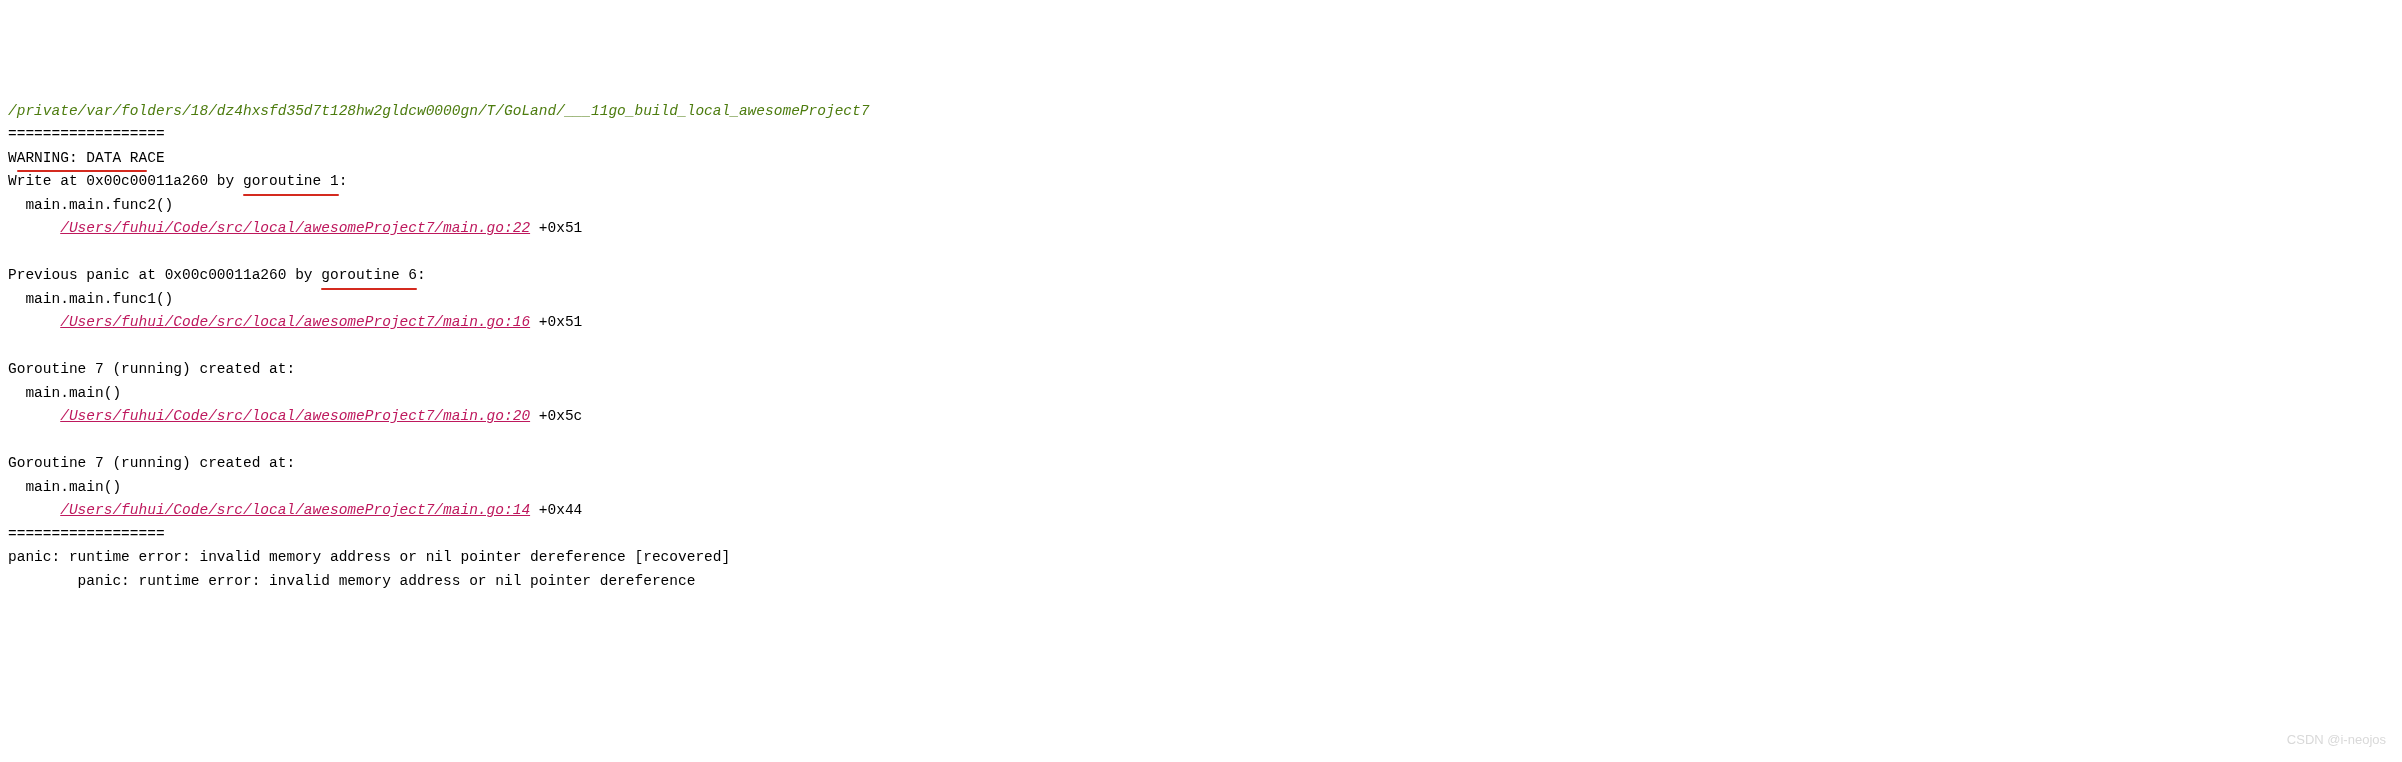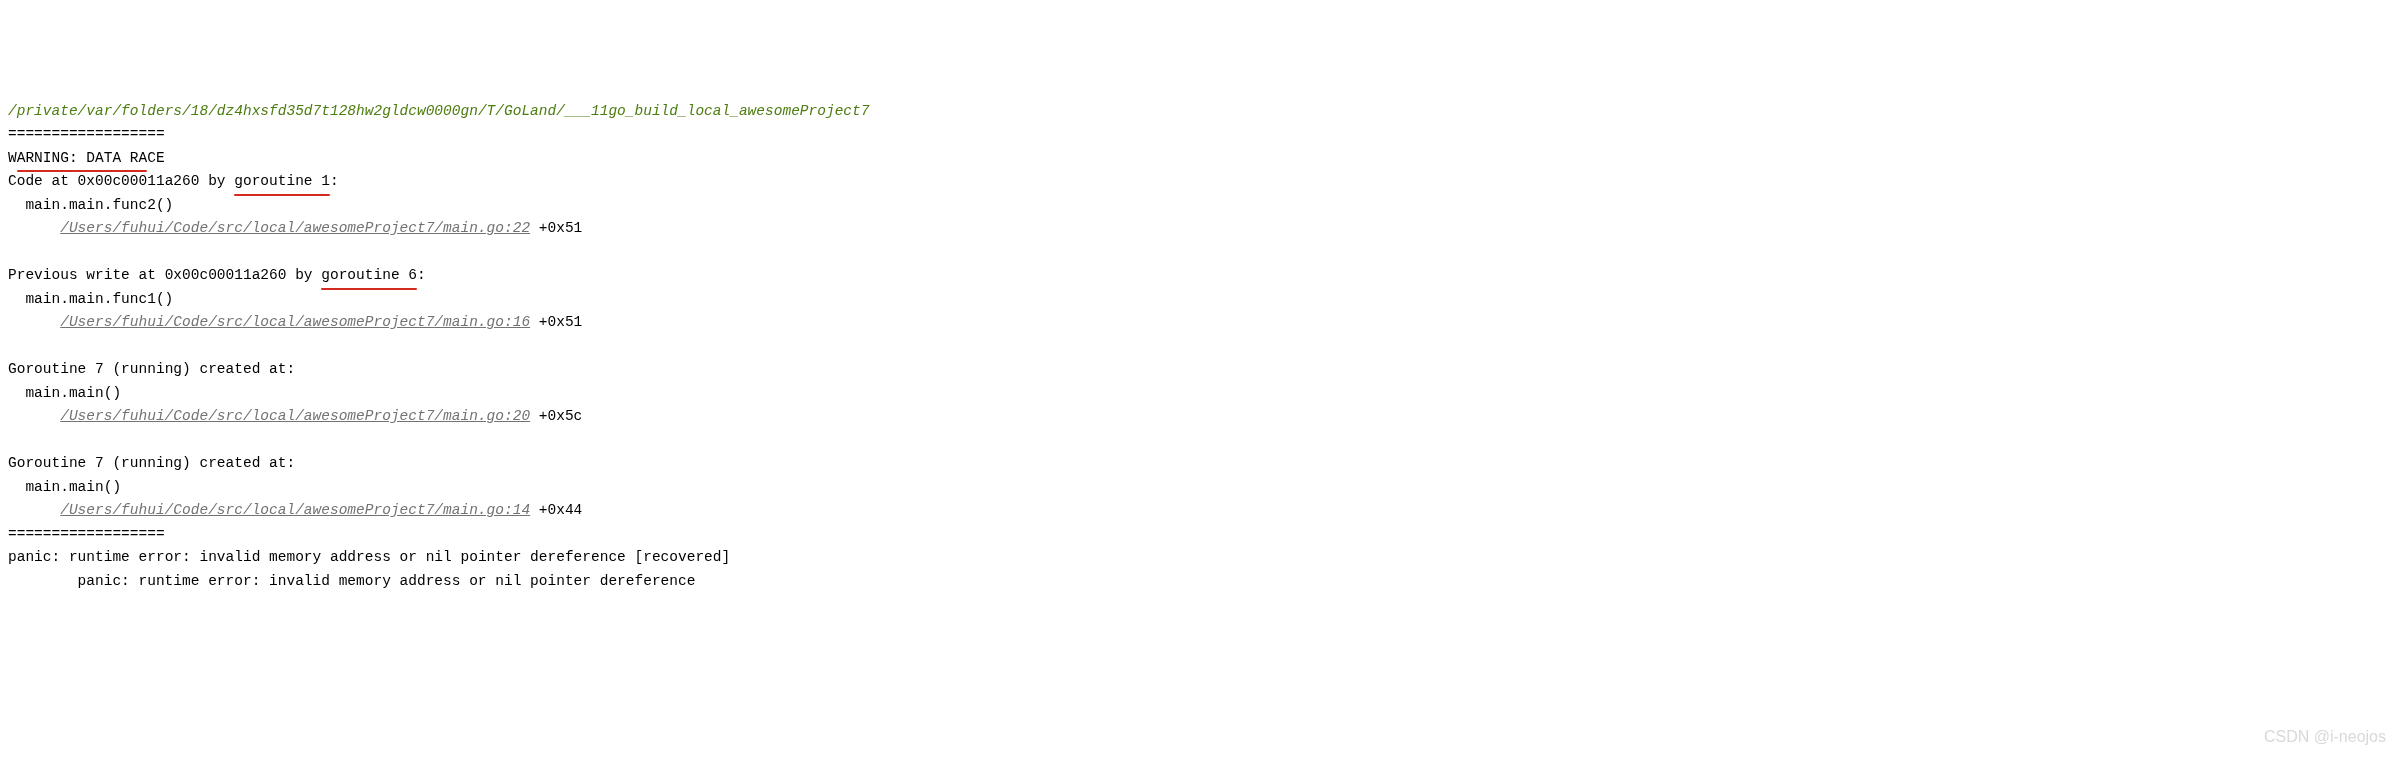--- a/index.html
+++ b/index.html
@@ -13,21 +13,21 @@
       white-space: pre;
     }
     .path-header {
       color: #4d7c0f;
       font-style: italic;
     }
     .divider {
       color: #000;
     }
     .file-link {
-      color: #737373;
+      color: #be185d;
       text-decoration: underline;
       font-style: italic;
       cursor: pointer;
       margin-top: 27px;
     }
     .plain {
       color: #000;
     }
     .red-underline {
       position: relative;
@@ -42,40 +42,40 @@
       height: 2px;
       background: #d42a1f;
       border-radius: 1px;
     }
     .watermark {
       position: absolute;
       right: 16px;
       bottom: 12px;
       color: #d9d9d9;
       font-family: Arial, sans-serif;
-      font-size: 16px;
+      font-size: 13px;
       white-space: nowrap;
     }
     .indent1 { display:inline-block; width: 2ch; }
     .indent2 { display:inline-block; width: 6ch; }
     .indent3 { display:inline-block; width: 8ch; }
   </style>
 </head>
 <body>
 
 
 
 <div><span class="path-header">/private/var/folders/18/dz4hxsfd35d7t128hw2gldcw0000gn/T/GoLand/___11go_build_local_awesomeProject7</span>
 <span class="divider">==================</span>
 <span class="plain"><span>W</span><span class="red-underline">ARNING: DATA RA</span><span>CE</span></span>
-<span class="plain"><span>Code at 0x00c00011a260 by </span><span class="red-underline">goroutine 1</span><span>:</span></span>
+<span class="plain"><span>Write at 0x00c00011a260 by </span><span class="red-underline">goroutine 1</span><span>:</span></span>
 <span class="indent1"></span><span class="plain">main.main.func2()</span>
 <span class="indent2"></span><span class="file-link">/Users/fuhui/Code/src/local/awesomeProject7/main.go:22</span><span class="plain"> +0x51</span>
 
-<span class="plain"><span>Previous write at 0x00c00011a260 by </span><span class="red-underline">goroutine 6</span><span>:</span></span>
+<span class="plain"><span>Previous panic at 0x00c00011a260 by </span><span class="red-underline">goroutine 6</span><span>:</span></span>
 <span class="indent1"></span><span class="plain">main.main.func1()</span>
 <span class="indent2"></span><span class="file-link">/Users/fuhui/Code/src/local/awesomeProject7/main.go:16</span><span class="plain"> +0x51</span>
 
 <span class="plain">Goroutine 7 (running) created at:</span>
 <span class="indent1"></span><span class="plain">main.main()</span>
 <span class="indent2"></span><span class="file-link">/Users/fuhui/Code/src/local/awesomeProject7/main.go:20</span><span class="plain"> +0x5c</span>
 
 <span class="plain">Goroutine 7 (running) created at:</span>
 <span class="indent1"></span><span class="plain">main.main()</span>
 <span class="indent2"></span><span class="file-link">/Users/fuhui/Code/src/local/awesomeProject7/main.go:14</span><span class="plain"> +0x44</span>

